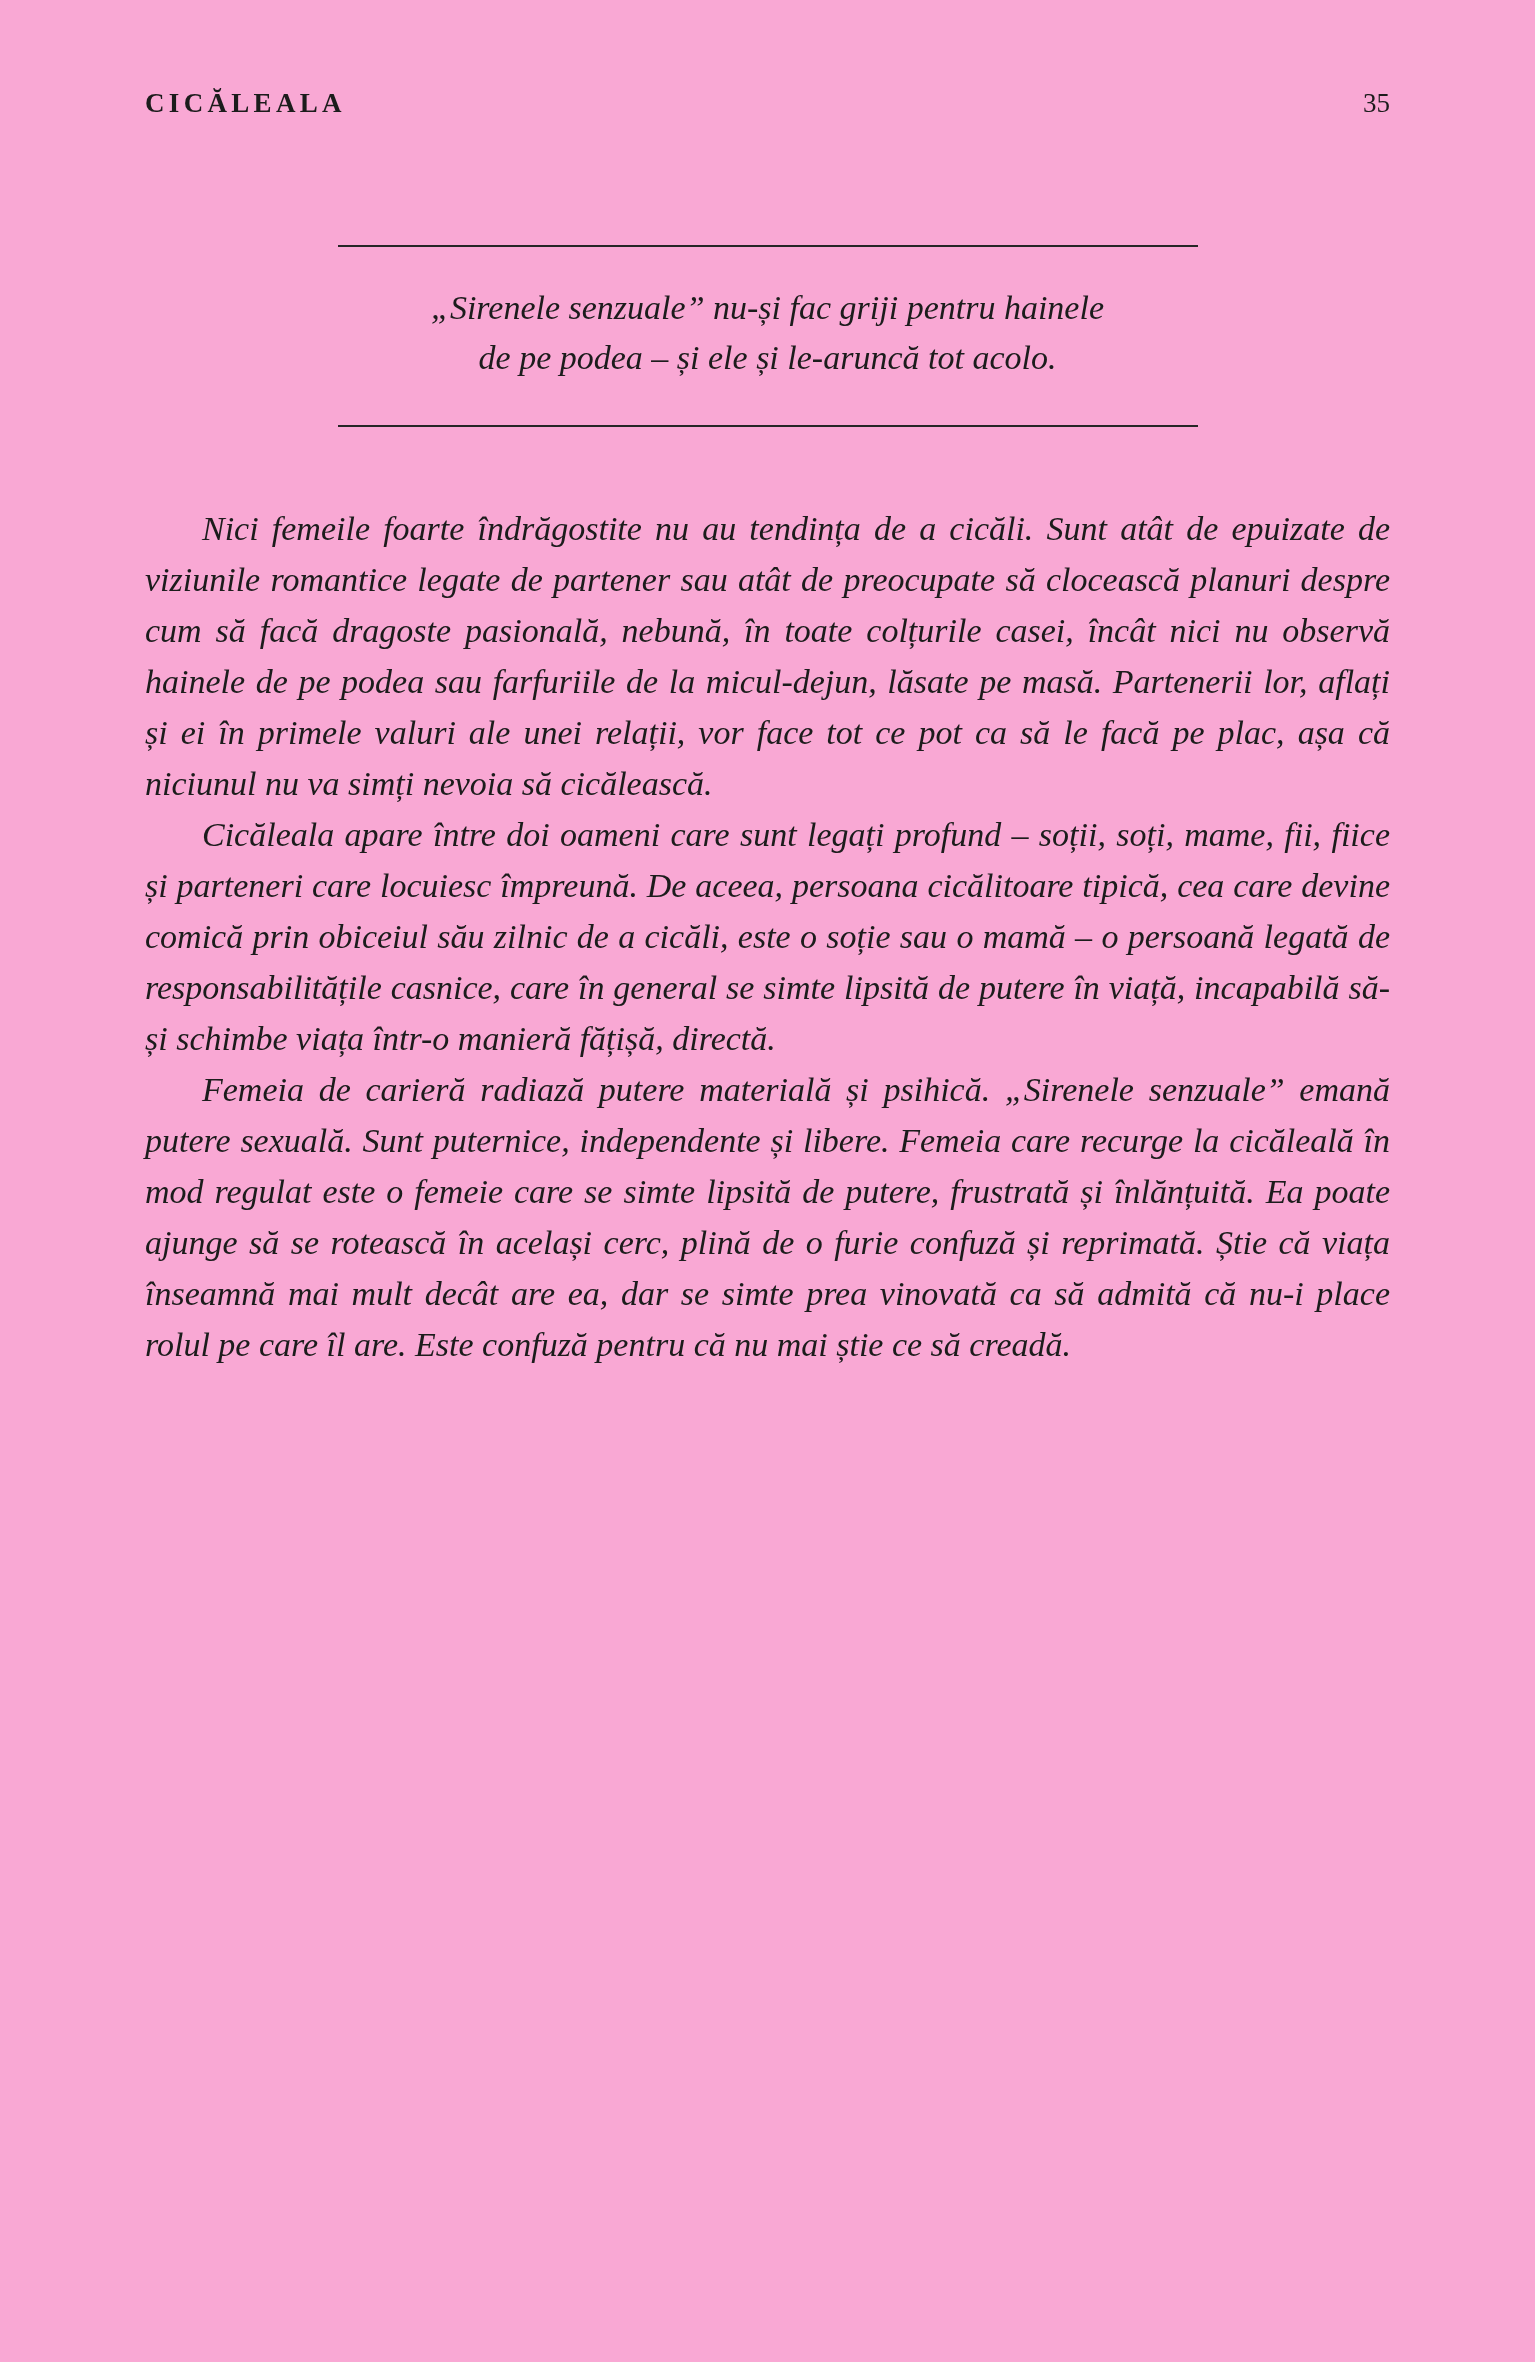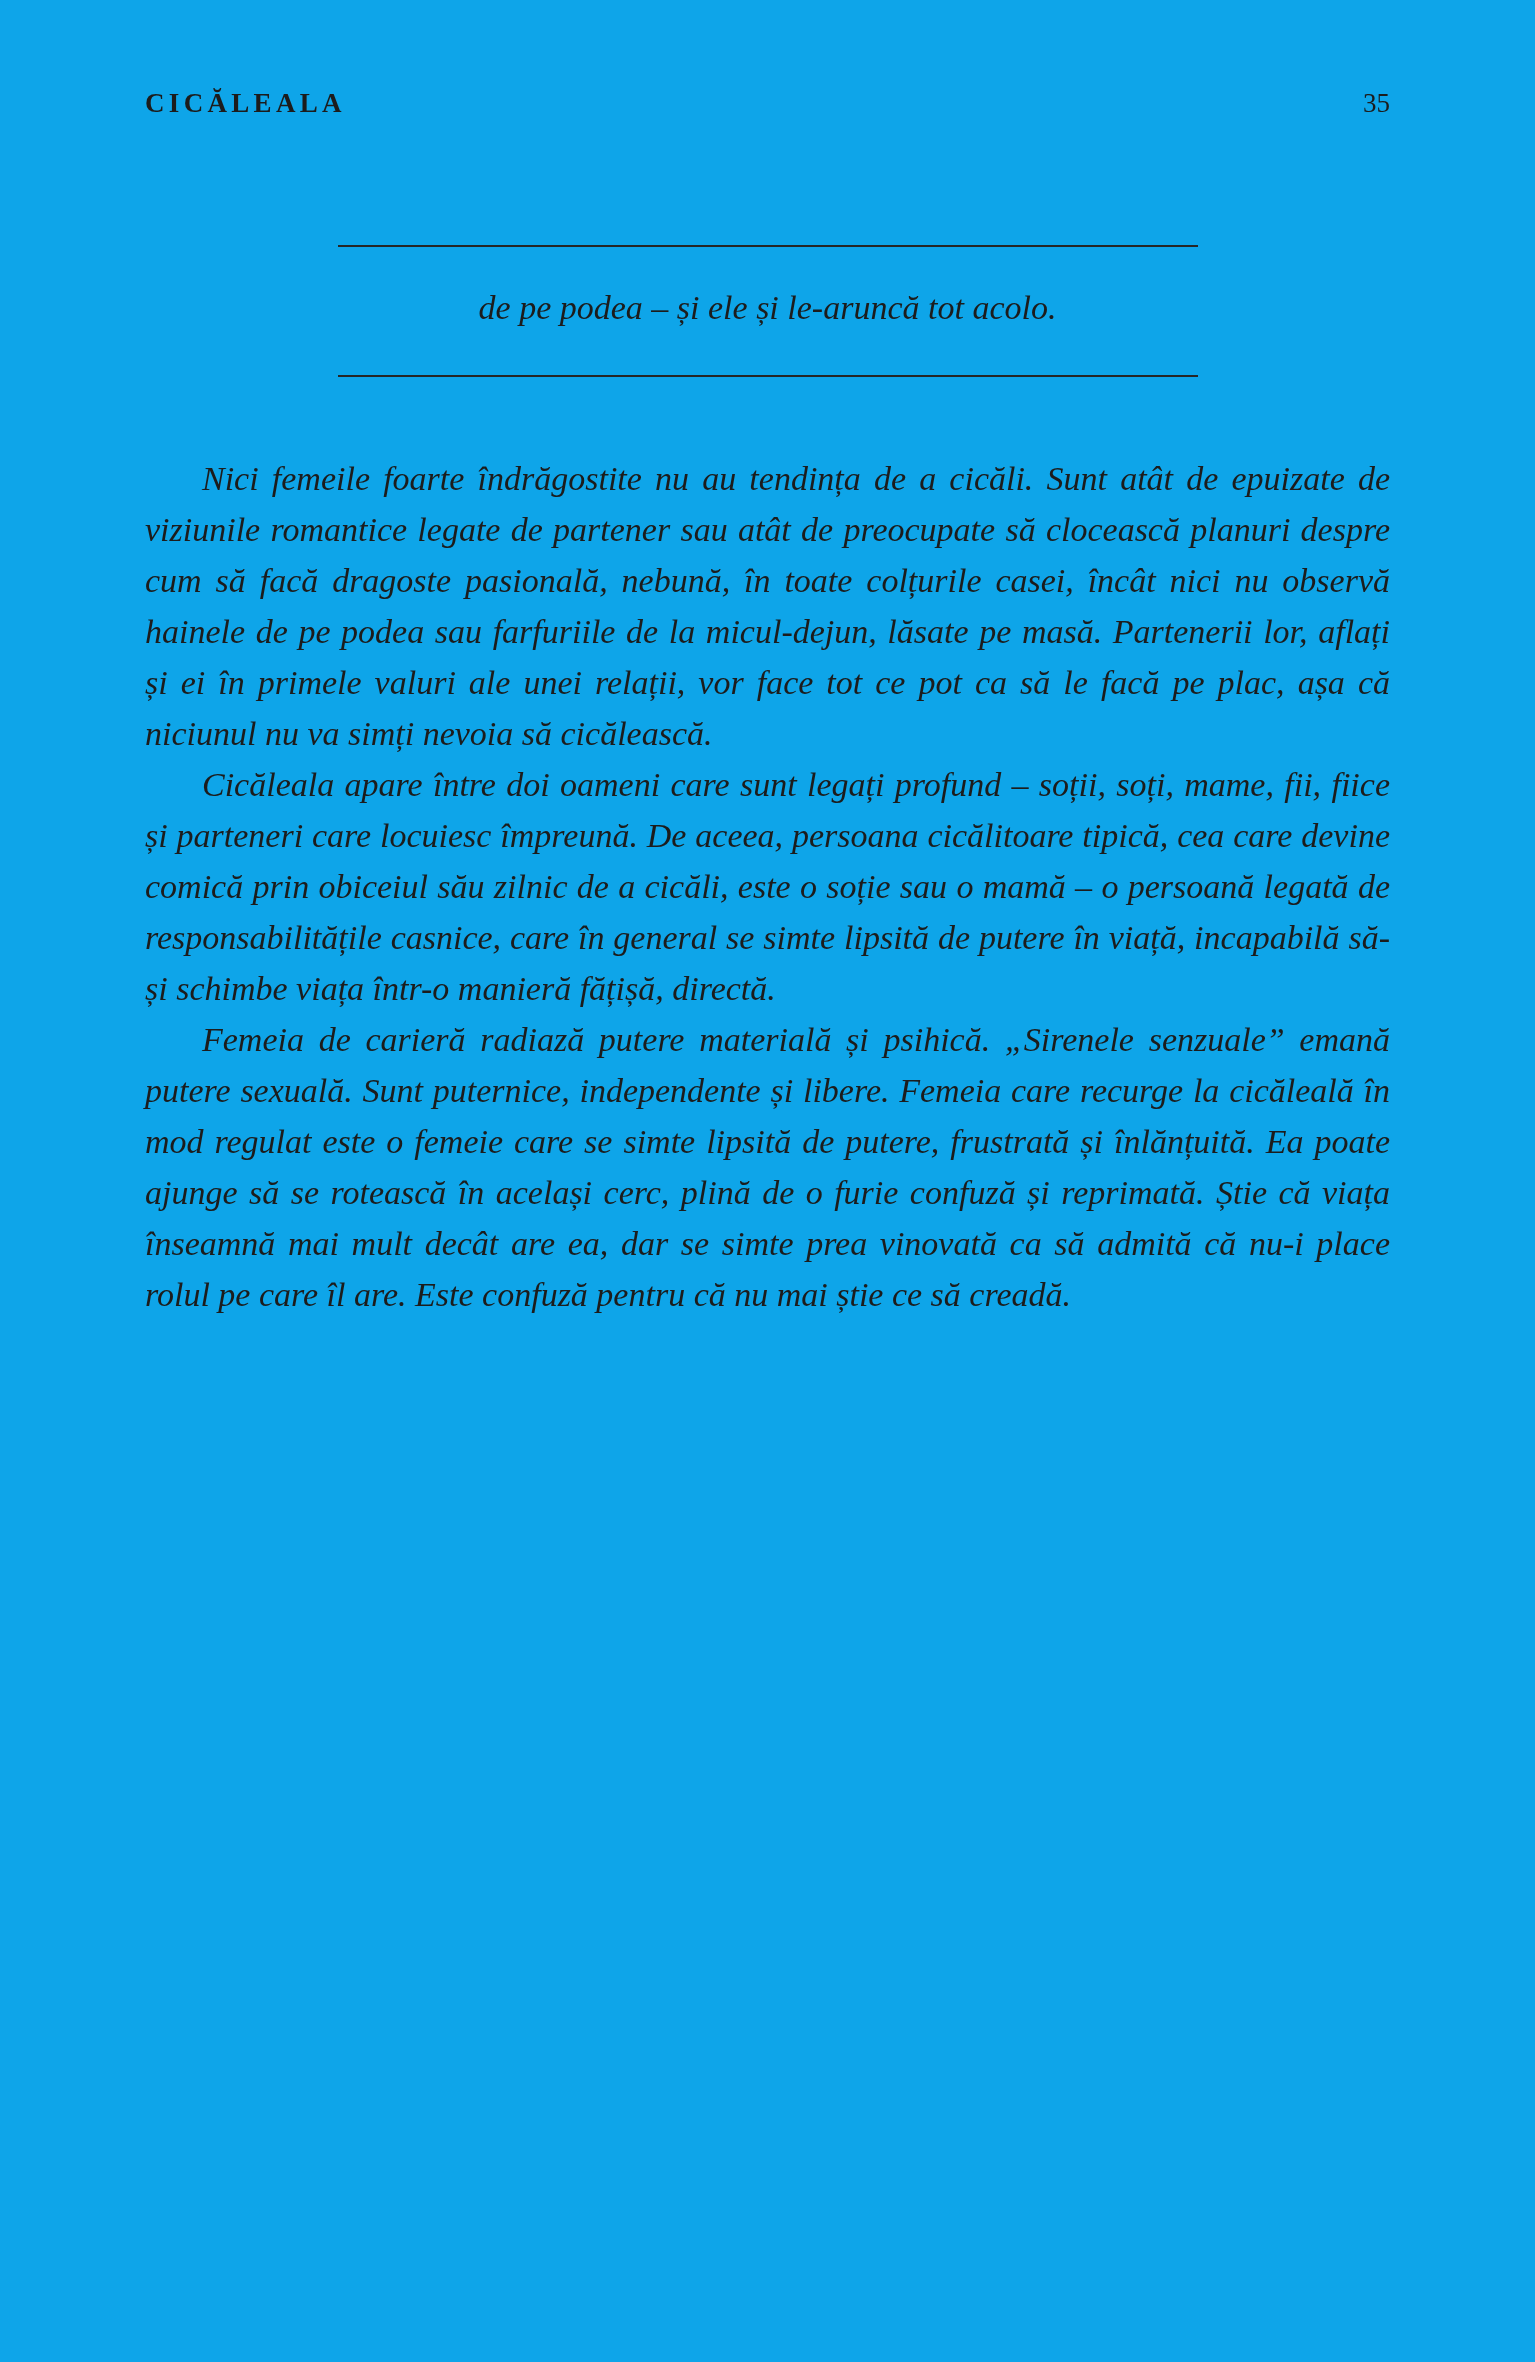--- a/index.html
+++ b/index.html
@@ -5,21 +5,21 @@
   html, body {
     margin: 0;
     padding: 0;
     background: #e8e8e8;
   }
   .page {
     position: relative;
     width: 1535px;
     height: 2362px;
     margin: 0 auto;
-    background: #0ea5e9;
+    background: #f9a8d4;
     box-sizing: border-box;
     padding: 88px 145px 0 145px;
     font-family: "Liberation Serif", "DejaVu Serif", serif;
     color: #1c1c1c;
     overflow: hidden;
   }
   .page-header {
     display: flex;
     justify-content: space-between;
     align-items: baseline;
@@ -60,20 +60,21 @@
 <body>
 
 <div class="page">
 
   <div class="page-header">
     <span class="chapter-title">CICĂLEALA</span>
     <span class="page-number">35</span>
   </div>
 
   <div class="epigraph">
+    <div>„Sirenele senzuale” nu-și fac griji pentru hainele</div>
     <div>de pe podea – și ele și le-aruncă tot acolo.</div>
   </div>
 
   <div class="body-text">
     <p>Nici femeile foarte îndrăgostite nu au tendința de a cicăli. Sunt atât de epuizate de viziunile romantice legate de partener sau atât de preocupate să clocească planuri despre cum să facă dragoste pasională, nebună, în toate colțurile casei, încât nici nu observă hainele de pe podea sau farfuriile de la micul-dejun, lăsate pe masă. Partenerii lor, aflați și ei în primele valuri ale unei relații, vor face tot ce pot ca să le facă pe plac, așa că niciunul nu va simți nevoia să cicălească.</p>
     <p>Cicăleala apare între doi oameni care sunt legați profund – soții, soți, mame, fii, fiice și parteneri care locuiesc împreună. De aceea, persoana cicălitoare tipică, cea care devine comică prin obiceiul său zilnic de a cicăli, este o soție sau o mamă – o persoană legată de responsabilitățile casnice, care în general se simte lipsită de putere în viață, incapabilă să-și schimbe viața într-o manieră fățișă, directă.</p>
     <p>Femeia de carieră radiază putere materială și psihică. „Sirenele senzuale” emană putere sexuală. Sunt puternice, independente și libere. Femeia care recurge la cicăleală în mod regulat este o femeie care se simte lipsită de putere, frustrată și înlănțuită. Ea poate ajunge să se rotească în același cerc, plină de o furie confuză și reprimată. Știe că viața înseamnă mai mult decât are ea, dar se simte prea vinovată ca să admită că nu-i place rolul pe care îl are. Este confuză pentru că nu mai știe ce să creadă.</p>
   </div>
 
 </div>

